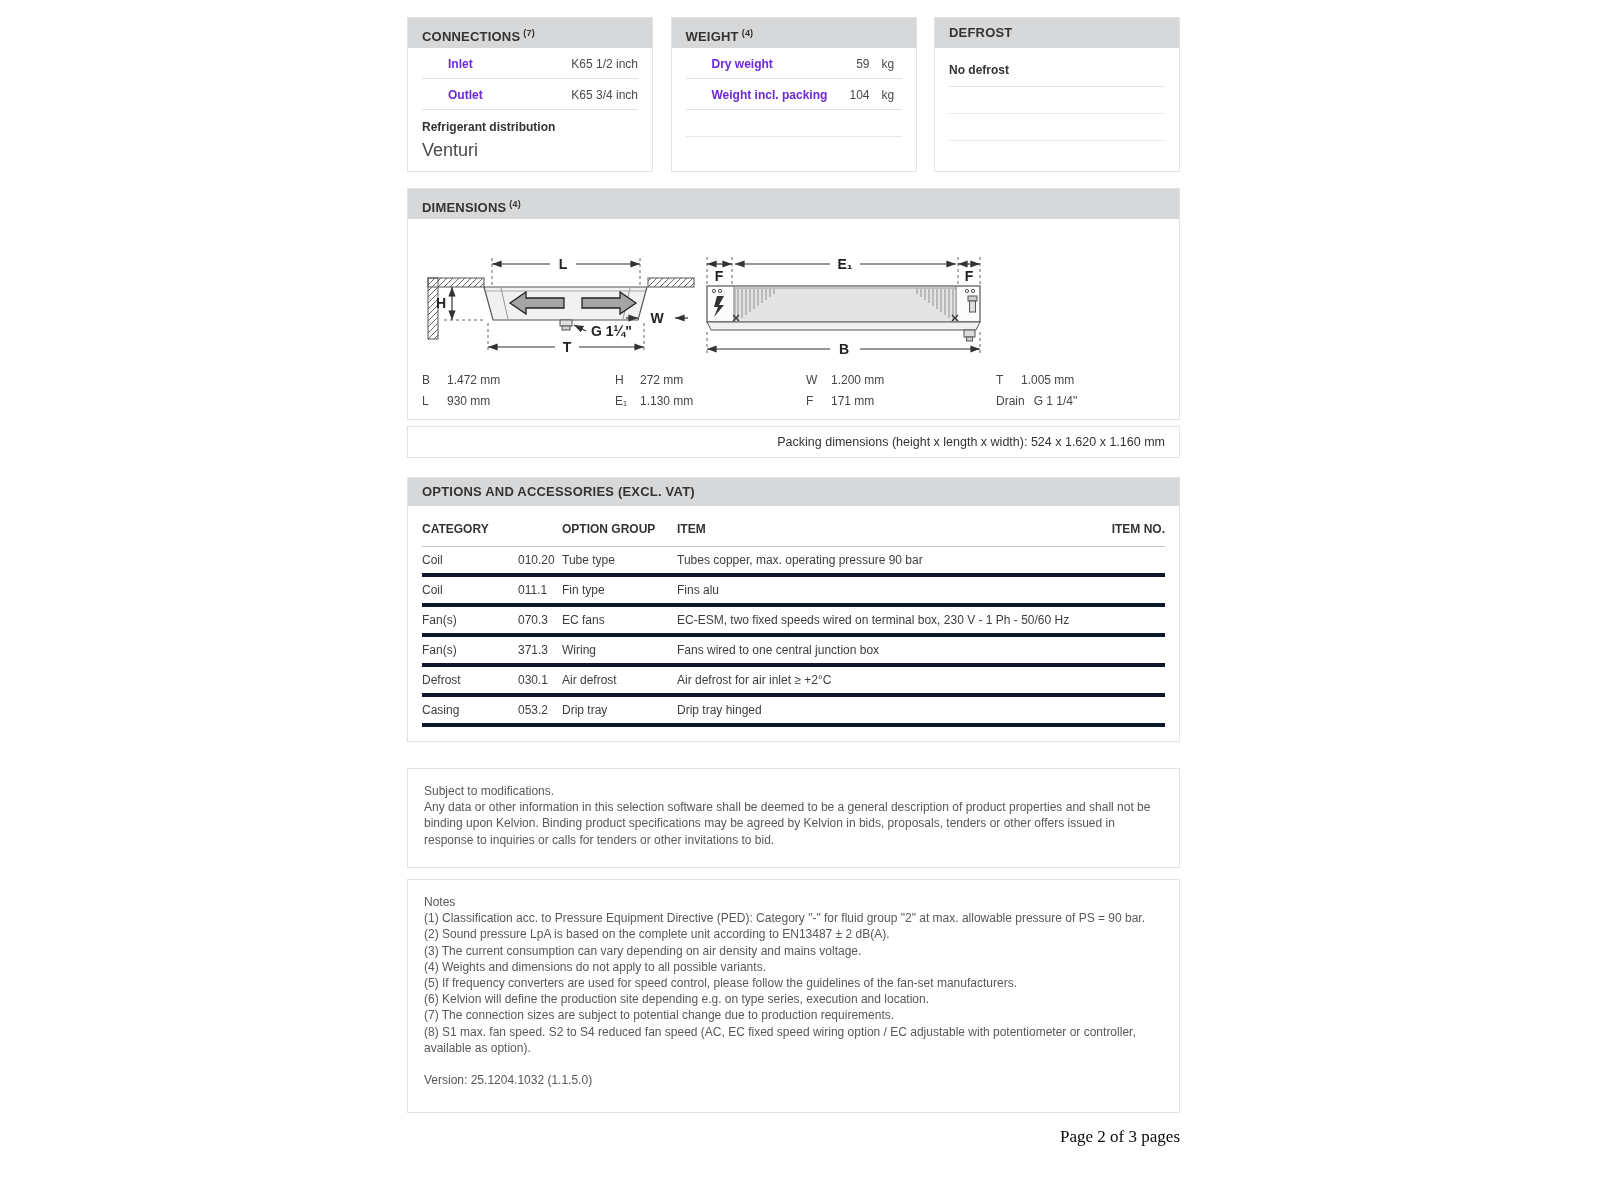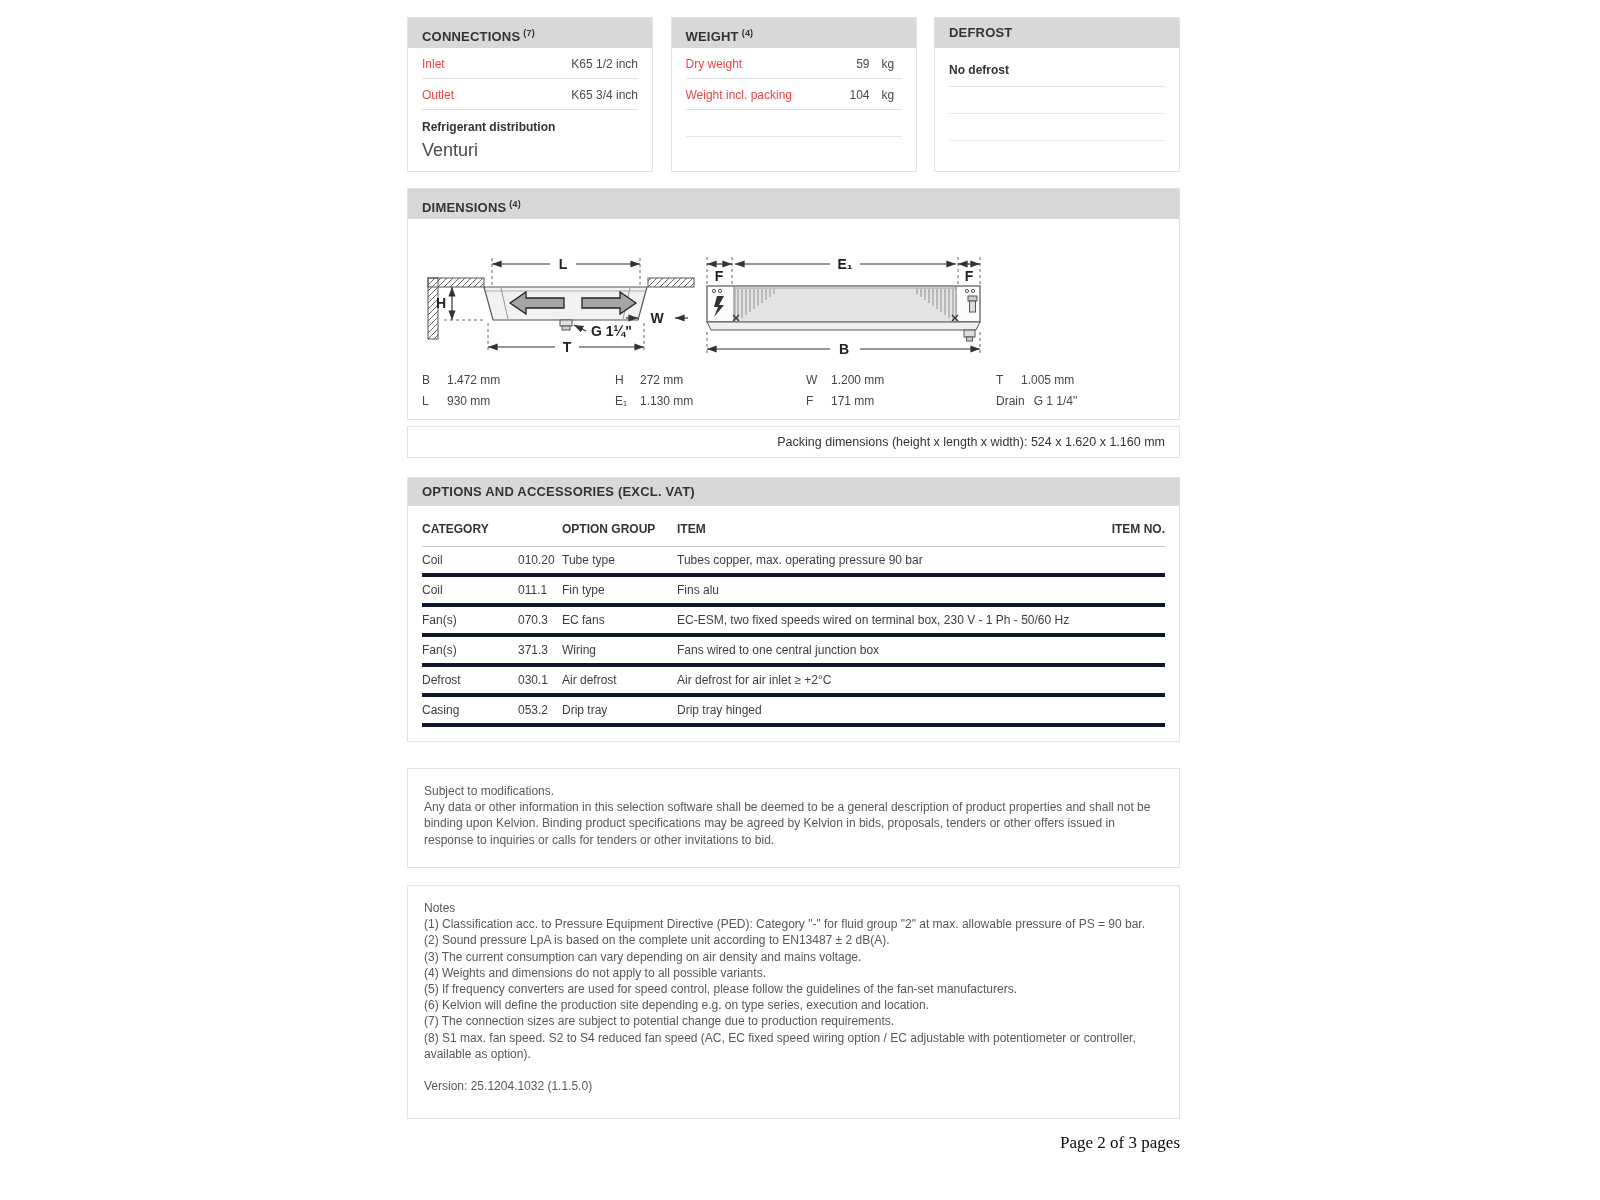--- a/index.html
+++ b/index.html
@@ -19,21 +19,21 @@
   .box-hd sup { font-size:9px; font-weight:bold; margin-left:3px; }
   .box-bd { padding:0 14px; }
 
   
   .top-row { display:flex; justify-content:space-between; }
   .top-row .box { width:246px; height:155px; }
   .kv-row {
     display:flex; justify-content:space-between; align-items:baseline;
     padding:9px 0 7px; border-bottom:1px solid #e0e0e0; font-size:12px;
   }
-  .kv-row .k { font-weight:normal; color:#ef4444; }
+  .kv-row .k { font-weight:bold; color:#6d28d9;margin-left:26px; }
   .kv-row .v { color:#4a4a4a; }
   .kv-row .num { flex:1; text-align:right; color:#4a4a4a; }
   .kv-row .unit { width:20px; text-align:left; margin-left:12px; color:#4a4a4a; }
   .kv-label { font-weight:bold; color:#333; font-size:12px; margin-top:10px; }
   .kv-plain { color:#4a4a4a; font-size:18px; margin-top:6px; }
   .empty-row { height:27px; border-bottom:1px solid #e8e8e8; }
   .defrost-first { padding-top:15px; font-size:12px; font-weight:bold; color:#333;
     padding-bottom:9px; border-bottom:1px solid #e4e4e4; }
 
   
@@ -63,21 +63,21 @@
   .t-head .right, .t-row .right { text-align:right; }
   .t-row {
     display:grid; grid-template-columns:96px 44px 115px 1fr 70px;
     align-items:center; height:30px; border-bottom:4px solid #0f172a;
     font-size:12px; color:#3d3d3d;
   }
 
   
   .text-box { border:1px solid #e3e3e3; padding:14px 16px; font-size:12px; color:#585858; line-height:16.2px; }
   .disclaimer-box { margin-top:26px; min-height:100px; }
-  .notes-box { margin-top:17px; min-height:222px; padding-bottom:24px; }
+  .notes-box { margin-top:11px; min-height:222px; padding-bottom:24px; }
   .notes-box .version { margin-top:16px; }
 
   
   .footer {
     margin-top:14px; text-align:right;
     font-family:"Liberation Serif","DejaVu Serif",serif; font-size:17px; color:#0a0a0a;
   }
 
   
   svg text { font-family:"Liberation Sans","DejaVu Sans",sans-serif; font-weight:bold; fill:#222; }

